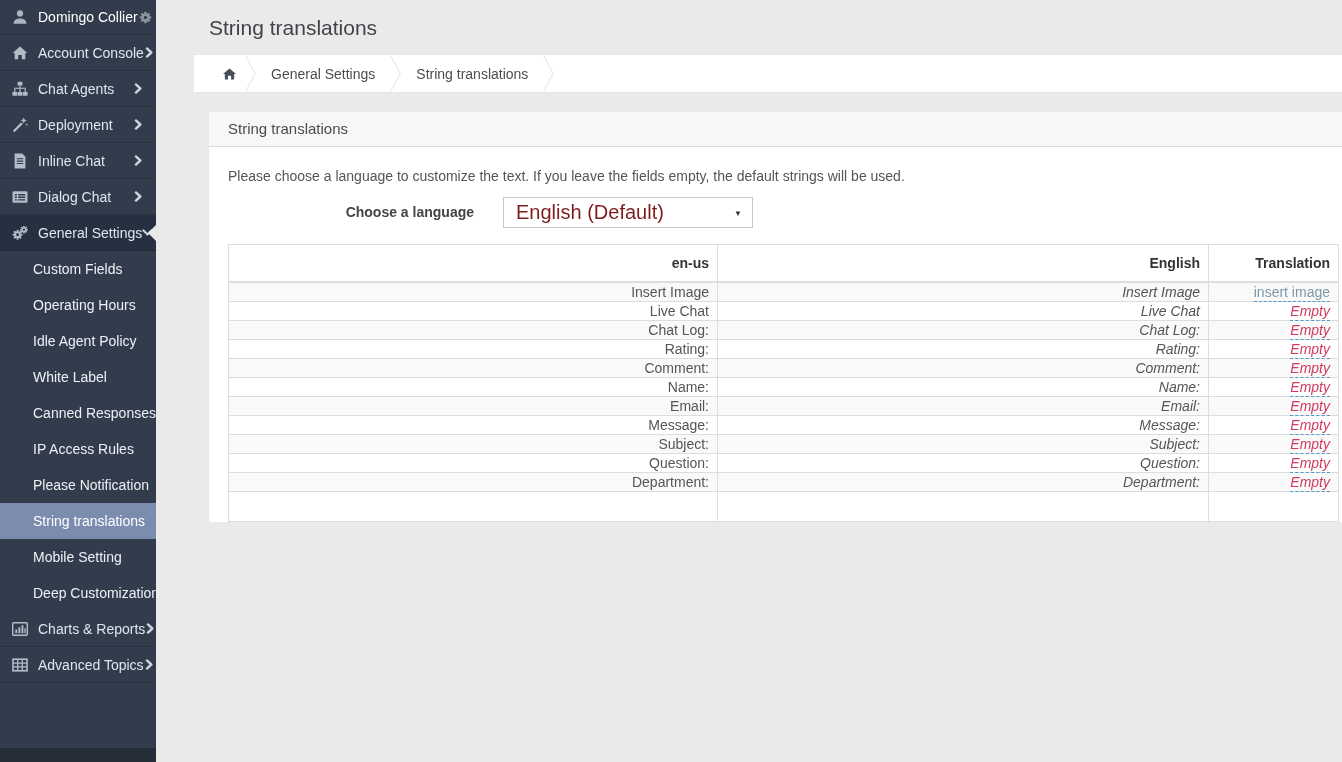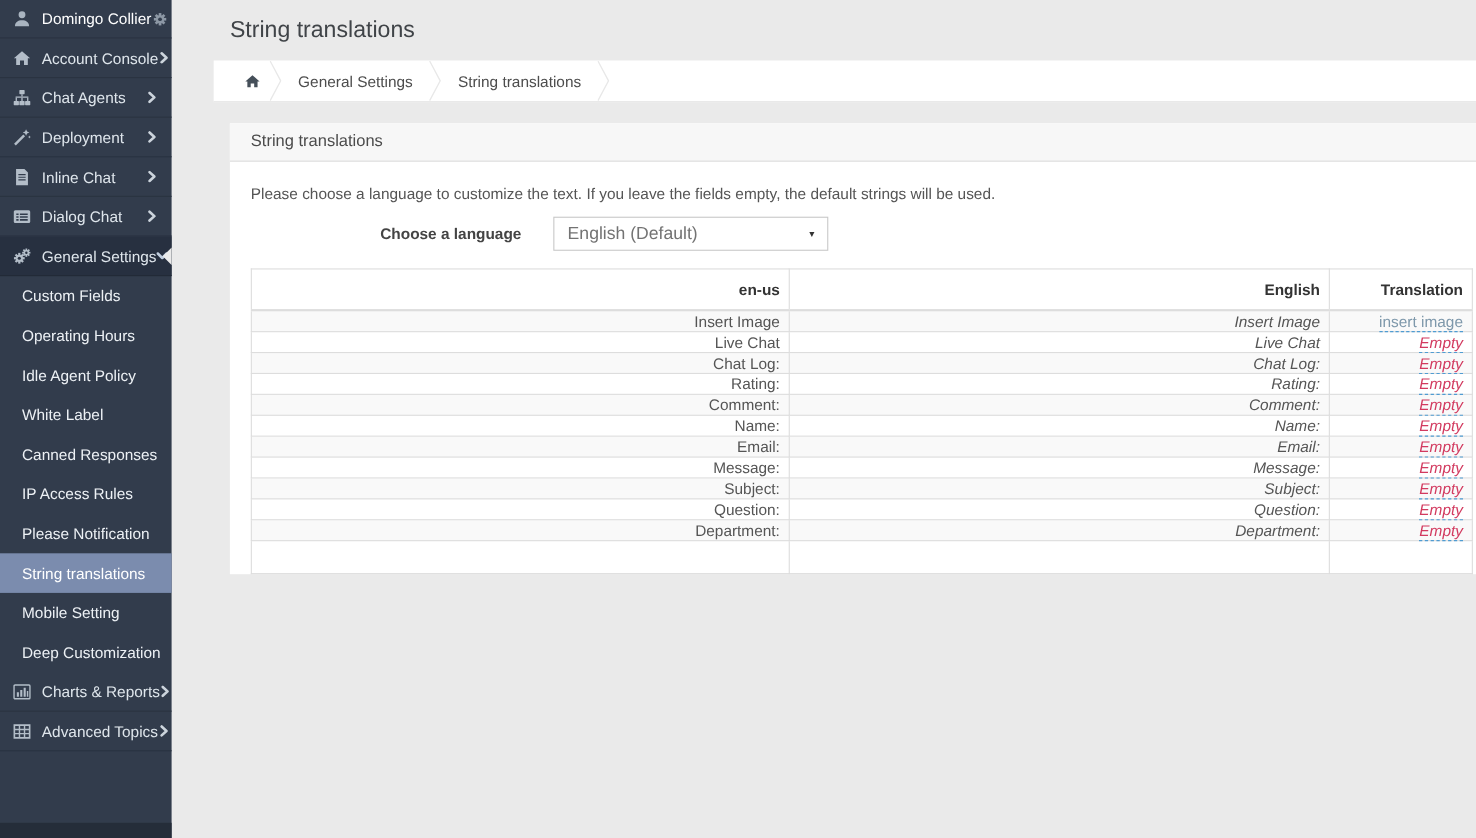--- a/index.html
+++ b/index.html
@@ -40,21 +40,21 @@
   .nav-item.active{background:var(--sidebar-active-bg,#273040);border-bottom-color:#222a37;position:relative;}
   .nav-item.active .chev{color:#c2cfe0;}
   .notch{
     position:absolute;right:0;top:50%;margin-top:-8px;width:0;height:0;
     border-top:8px solid transparent;border-bottom:8px solid transparent;
     border-right:8px solid var(--page-bg,#eaeaea);
   }
   .submenu{display:flex;flex-direction:column;}
   .sub-item{
     flex:0 0 36px;height:36px;display:flex;align-items:center;
-    padding-left:20px;color:#edf1f5;font-size:14px;cursor:pointer;white-space:nowrap;
+    padding-left:33px;color:#edf1f5;font-size:14px;cursor:pointer;white-space:nowrap;
   }
   .sub-item.selected{background:var(--sidebar-selected-bg,#7b8cae);color:#ffffff;}
   .sidebar-fill{flex:1 1 auto;}
   .sidebar-footer{flex:0 0 14px;background:#252d39;}
 
   
   .main{
     position:absolute;left:194px;top:0;width:1148px;height:762px;
     background:var(--page-bg,#eaeaea);overflow:hidden;
   }
@@ -82,21 +82,21 @@
 
   .form-row{display:flex;margin-bottom:16px;}
   .form-label{
     width:275px;box-sizing:border-box;text-align:right;padding-right:29px;
     font-weight:bold;font-size:14px;color:#444444;line-height:31px;white-space:nowrap;
   }
   .select{
     position:relative;width:250px;height:31px;box-sizing:border-box;
     border:1px solid #c8c8c8;background:#ffffff;cursor:pointer;
   }
-  .select-value{position:absolute;left:12px;top:0;line-height:29px;font-size:16px;color:#737373;white-space:nowrap;}
+  .select-value{position:absolute;left:12px;top:0;line-height:29px;font-size:20px;color:#7f1d1d;white-space:nowrap;}
   .select-arrow{position:absolute;right:10px;top:50%;transform:translateY(-50%);font-size:8px;color:#333333;}
 
   table{width:100%;border-collapse:collapse;table-layout:fixed;}
   th,td{border:1px solid #dddddd;font-size:14px;text-align:right;box-sizing:border-box;vertical-align:top;}
   th{padding:10px 8px;color:#333333;font-weight:bold;border-bottom-width:2px;}
   td{padding:0 8px;color:#555555;line-height:18px;}
   tbody tr:nth-child(odd) td{background:var(--stripe-bg,#f9f9f9);}
   td.english{font-style:italic;}
   .link-value{
     color:var(--link-blue,#7e98ab);text-decoration:none;

